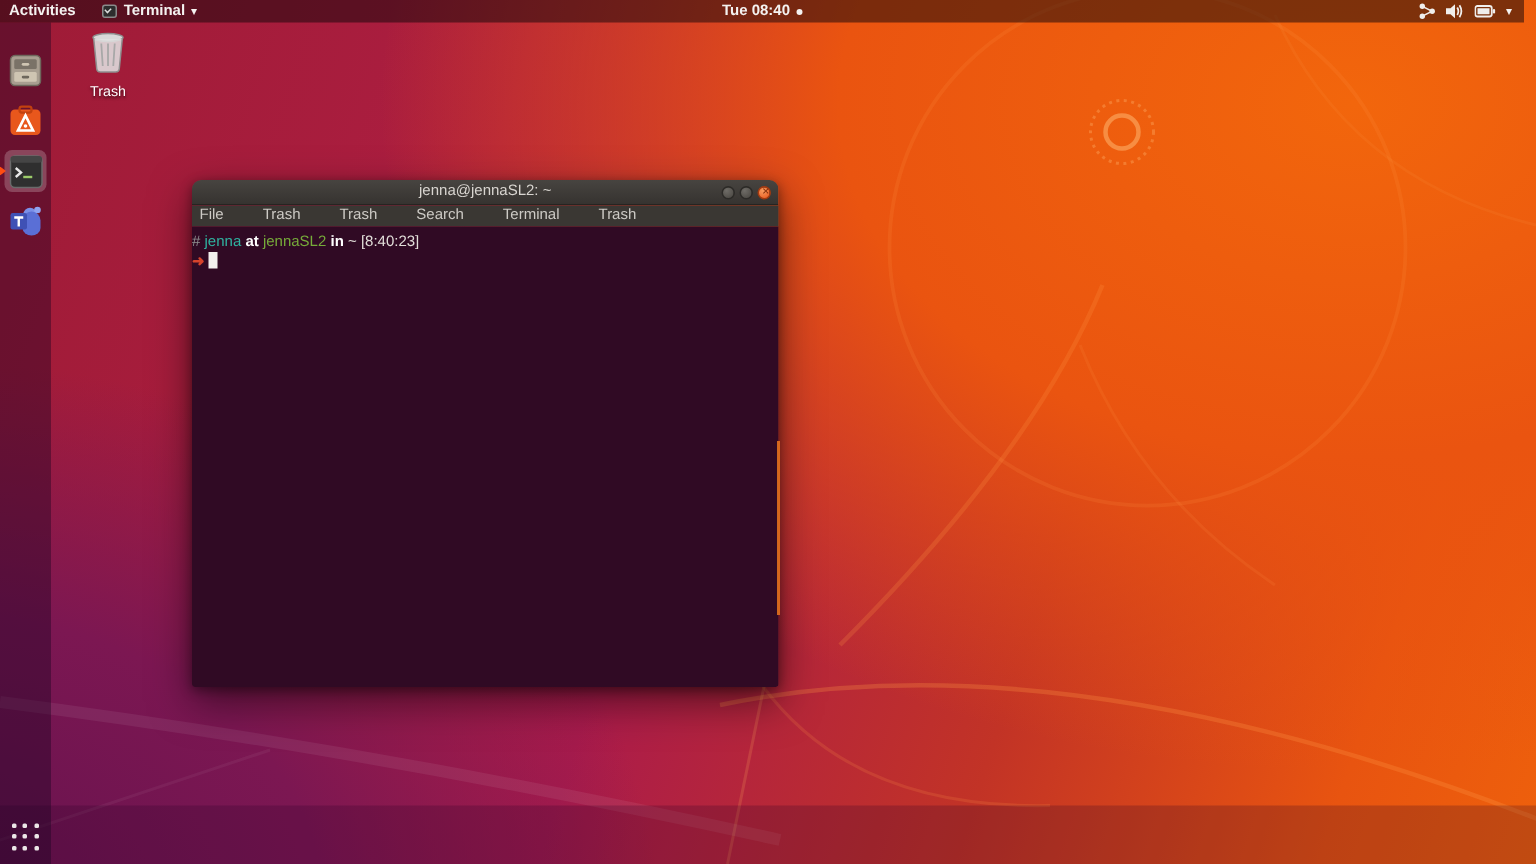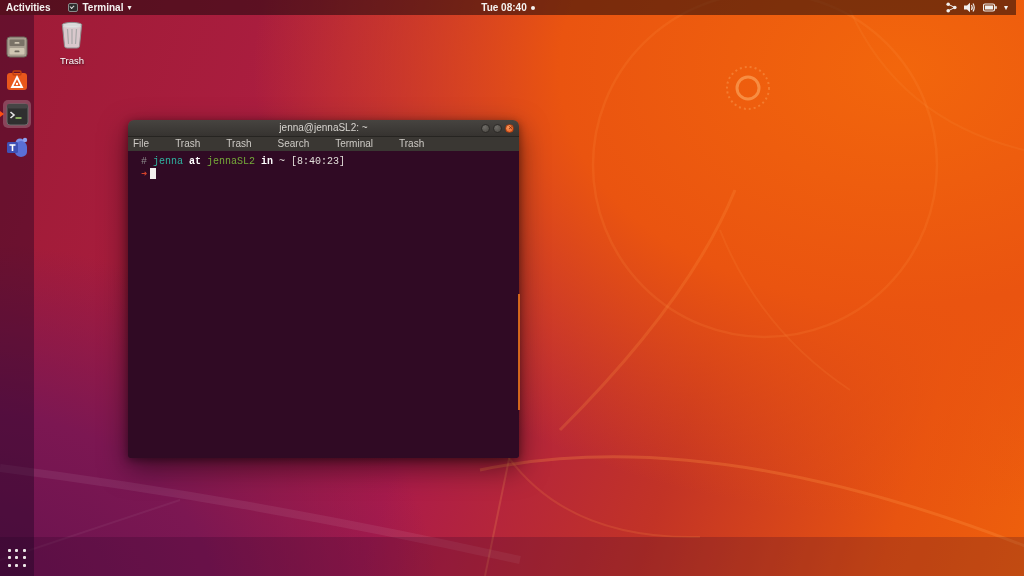--- a/index.html
+++ b/index.html
@@ -80,22 +80,22 @@
     background:radial-gradient(circle at 35% 30%, #6f6c67, #47443f); position:relative; }
   .win-btn.close { background:radial-gradient(circle at 35% 30%, #f79a5e, #e8561b); border-color:#a33a10; }
   .win-btn.close::after { content:"×"; position:absolute; left:0; top:-1.5px; width:9px; text-align:center;
     font-size:8px; color:#7c2a0a; line-height:1; }
   .menubar {
     height:14px; flex:0 0 14px; background:#3a3733; display:flex; align-items:center;
     gap:26px; padding:0 5px; font-size:10px; color:#cdcac5;
   }
   .menu-item { line-height:1; }
   .term-content {
-    flex:1; background:#300a24; padding:5px 13px; position:relative;
-    font-family:Liberation Mono, monospace; font-size:10px; line-height:12px;
+    flex:1; background:#300a24; padding:5px 0; position:relative;
+    font-family:Liberation Sans, sans-serif; font-size:10px; line-height:12px;
     border-radius:0 0 2px 2px;
   }
   .prompt-line span { white-space:pre; }
   .p-hash  { color:#8f8f8f; }
   .p-user  { color:#2fb3a0; }
   .p-word  { color:#ffffff; font-weight:bold; }
   .p-host  { color:#76ab3a; }
   .p-path  { color:#e2dfda; }
   .p-time  { color:#e2dfda; }
   .p-arrow { color:#d6442c; font-weight:bold; }

